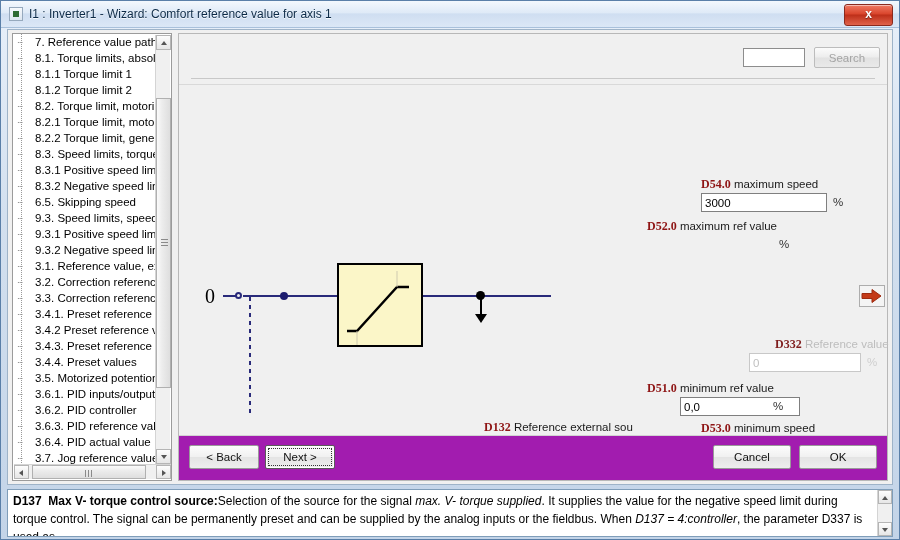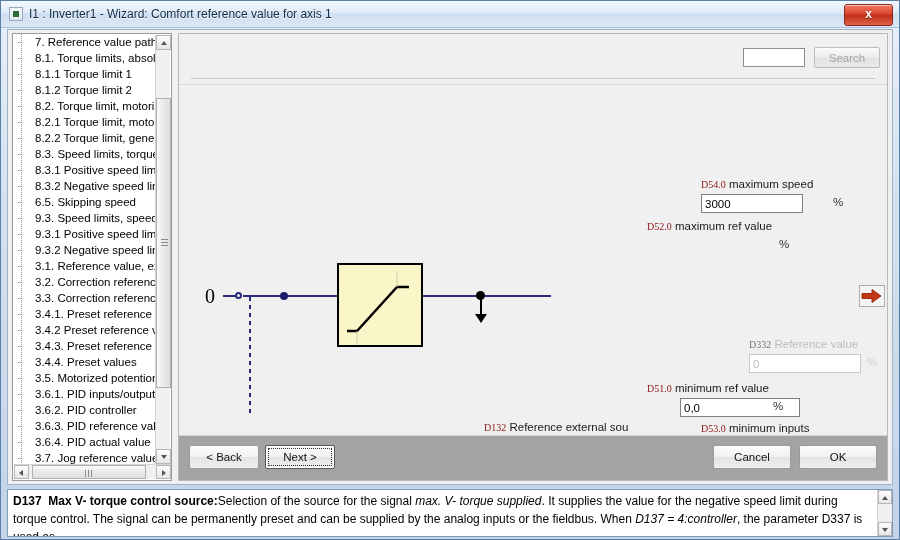--- a/index.html
+++ b/index.html
@@ -153,22 +153,22 @@
   #head-rule{
     position:absolute;left:12px;top:44px;width:684px;height:1px;background:#c8c8c8;
   }
   #canvas{
     position:absolute;left:0;top:50px;width:708px;height:352px;
     background:#f0f0f0;border-top:1px solid #d9d9d9;
   }
   
   .pgroup{position:absolute;}
   .plabel{font-size:11.5px;color:#1a1a1a;white-space:nowrap;line-height:14px;}
-  .pcode{font-family:"Liberation Serif","DejaVu Serif",serif;font-weight:normal;font-size:10px;color:#8e1414;}
-  .pcode.dim{color:#737373;}
+  .pcode{font-family:"Liberation Serif","DejaVu Serif",serif;font-weight:bold;font-size:12px;color:#8e1414;}
+  .pcode.dim{color:#7f1d1d;margin-left:26px;}
   .plabel.dim{color:#bdbdbd;}
   .pfield{
     margin-top:2px;height:19px;
     border:1px solid #7f7f7f;background:#fff;box-sizing:border-box;
     font-family:inherit;font-size:11.5px;color:#000;padding:0 3px;
     outline:none;display:block;
   }
   .pfield.dim{border-color:#c8c8c8;color:#bfbfbf;background:#fff;}
   .punit{
     position:absolute;font-size:11.5px;color:#333;line-height:19px;
@@ -222,21 +222,21 @@
     border-left:6px solid transparent;border-right:6px solid transparent;
     border-top:9px solid #000;
   }
   #out-icon{
     position:absolute;width:26px;height:22px;
     background:#f4f4f4;border:1px solid #adadad;box-sizing:border-box;cursor:default;
   }
   
   #panel-foot{
     position:absolute;left:0;bottom:0;width:708px;height:44px;
-    border-top:1px solid #d2d2d2;background:#a3a3a3;
+    border-top:1px solid #d2d2d2;background:#a21caf;
   }
   .wbtn{
     position:absolute;top:9px;height:24px;
     background:linear-gradient(to bottom,#fcfcfc,#f1f1f1 48%,#e4e4e4 52%,#eeeeee);
     border:1px solid #9a9a9a;box-sizing:border-box;border-radius:2px;
     font-family:inherit;font-size:11.5px;color:#111;cursor:default;
   }
   .wbtn.focused{
     border:1px solid #5b5b5b;
     box-shadow:inset 0 0 0 1px #fff;
@@ -391,21 +391,21 @@
               <path d="M2 7.5 h10 V3.5 L21 10 l-9 6.5 V12.5 H2 Z" fill="#c33a18" stroke="#9d2b10" stroke-width="1"></path>
             </svg>
           </div>
         </div>
 
         <div class="pgroup" style="left:522px;top:92px;">
           <div class="plabel">
             <span class="pcode">D54.0</span>
             <span>maximum speed</span>
           </div>
-          <input class="pfield" style="width: 102px;" type="text" value="3000">
+          <input class="pfield" style="width: 126px;" type="text" value="3000">
           <div class="punit" style="left:132px;top:16px;">%</div>
         </div>
 
         <div class="pgroup" style="left:468px;top:134px;">
           <div class="plabel">
             <span class="pcode">D52.0</span>
             <span>maximum ref value</span>
           </div>
           <div class="punit" style="left:132px;top:16px;">%</div>
         </div>
@@ -424,21 +424,21 @@
             <span class="pcode">D51.0</span>
             <span>minimum ref value</span>
           </div>
           <input class="pfield" style="width: 120px; margin-left: 33px;" type="text" value="0,0">
           <div class="punit" style="left:126px;top:16px;">%</div>
         </div>
 
         <div class="pgroup" style="left:522px;top:336px;">
           <div class="plabel">
             <span class="pcode">D53.0</span>
-            <span>minimum inputs</span>
+            <span>minimum speed</span>
           </div>
           <input class="pfield" style="width: 126px;" type="text" value="0">
           <div class="punit" style="left:132px;top:16px;">%</div>
         </div>
 
         <div class="pgroup" style="left:305px;top:312px;margin-top:23px;">
           <div class="plabel">
             <span class="pcode">D132</span>
             <span>Reference external sou</span>
           </div>

